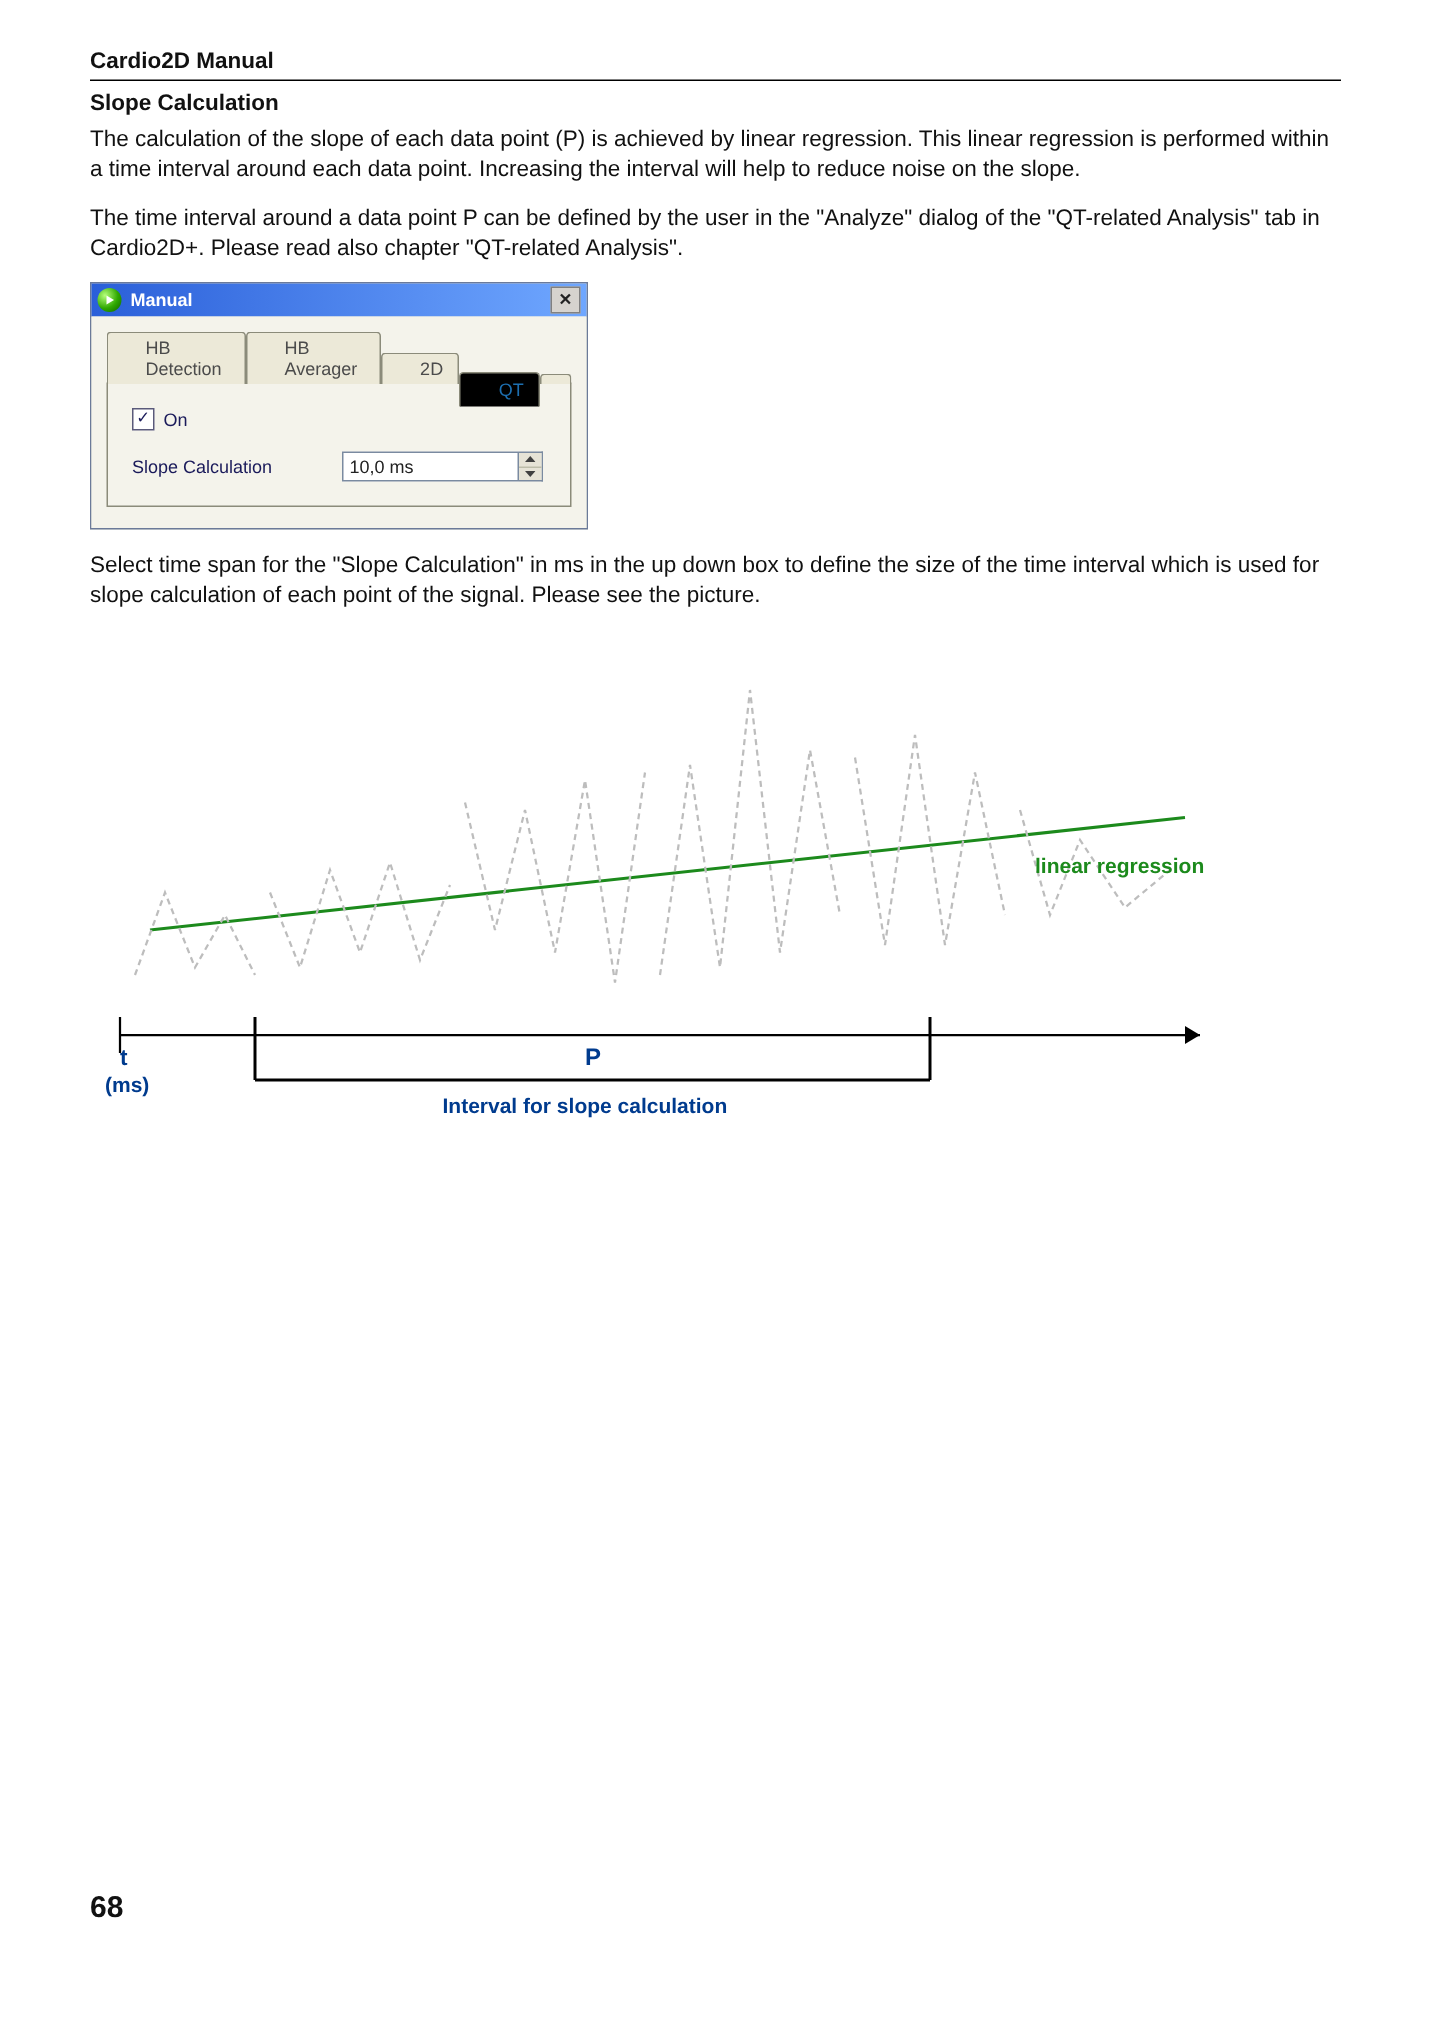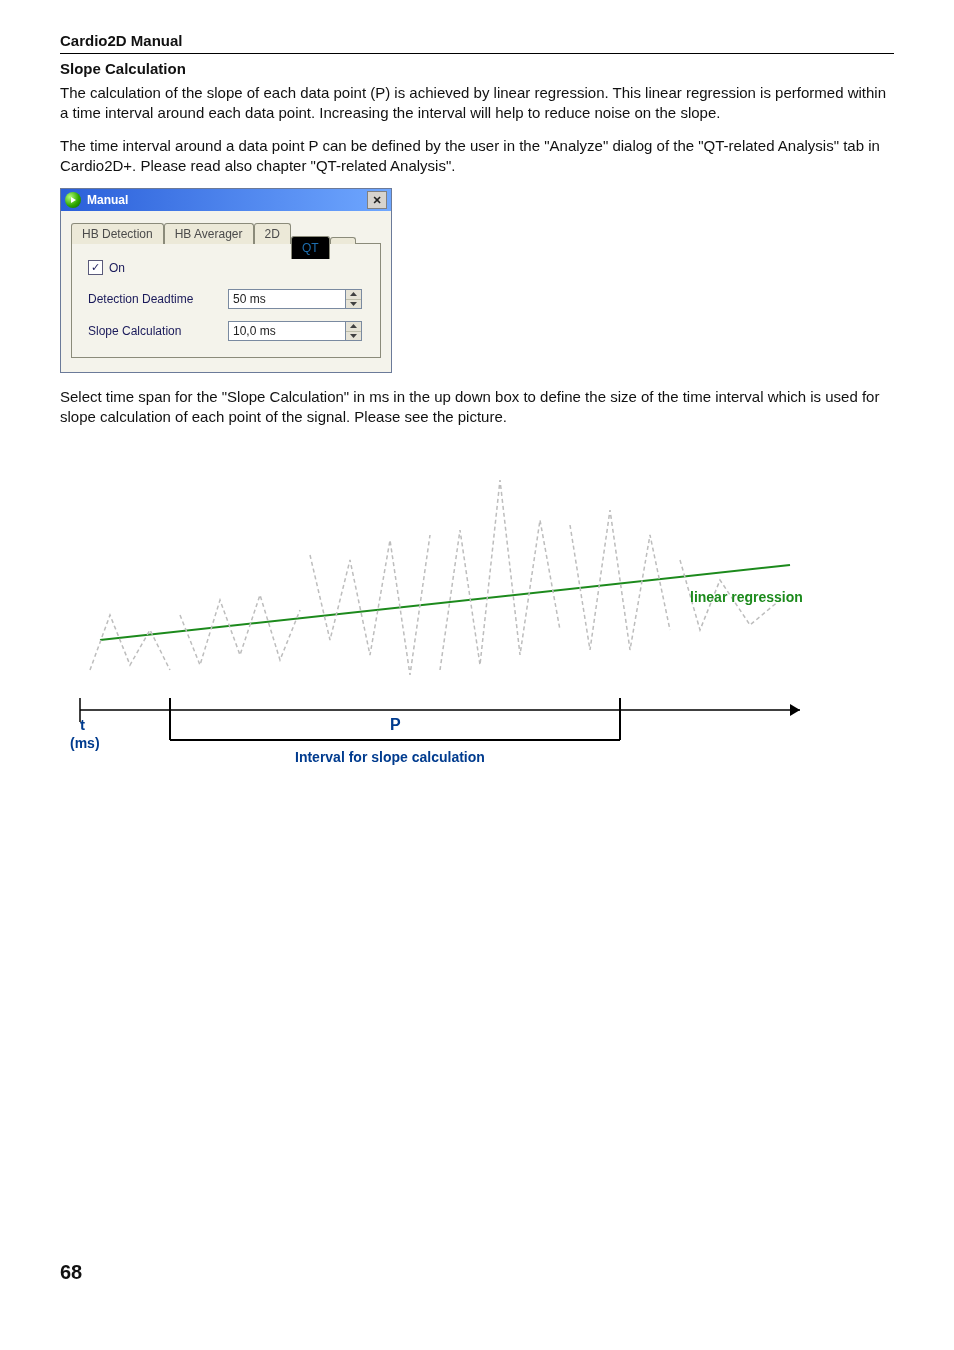--- a/index.html
+++ b/index.html
@@ -93,21 +93,21 @@
     display: flex;
     align-items: flex-end;
     gap: 0;
     margin: 0 0 0 0;
   }
   .tab {
     border: 1px solid #8b8b7a;
     border-bottom: none;
     background: #ece9d8;
     color: #4b4b4b;
-    padding: 3px 10px 3px 10px;
+    padding: 3px 10px 3px 25px;
     font-size: 12px;
     border-top-left-radius: 3px;
     border-top-right-radius: 3px;
   }
   .tab.active {
     background: #000000;
     color: #1d6fb0;
     position: relative;
     top: 15px;
     padding-top: 4px;
@@ -210,38 +210,20 @@
         <div class="tab">2D</div>
         <div class="tab active">QT</div>
         <div class="tab empty"></div>
       </div>
       <div class="tab-panel">
         <div class="chk-row">
           <span class="checkbox">✓</span>
           <span>On</span>
         </div>
 
-        <div class="form-row">
-          <span class="lbl">Detection Deadtime</span>
-          <div class="spinner">
-            <span class="spinner-input">50 ms</span>
-            <span class="spinner-btns">
-              <span class="spin-btn">
-                <svg width="7" height="4">
-                    <polygon points="3.5,0 7,4 0,4" fill="#404040"></polygon>
-                  </svg>
-              </span>
-              <span class="spin-btn">
-                <svg width="7" height="4">
-                    <polygon points="0,0 7,0 3.5,4" fill="#404040"></polygon>
-                  </svg>
-              </span>
-            </span>
-          </div>
-        </div>
 
         <div class="form-row">
           <span class="lbl">Slope Calculation</span>
           <div class="spinner">
             <span class="spinner-input">10,0 ms</span>
             <span class="spinner-btns">
               <span class="spin-btn">
                 <svg width="7" height="4">
                     <polygon points="3.5,0 7,4 0,4" fill="#404040"></polygon>
                   </svg>

